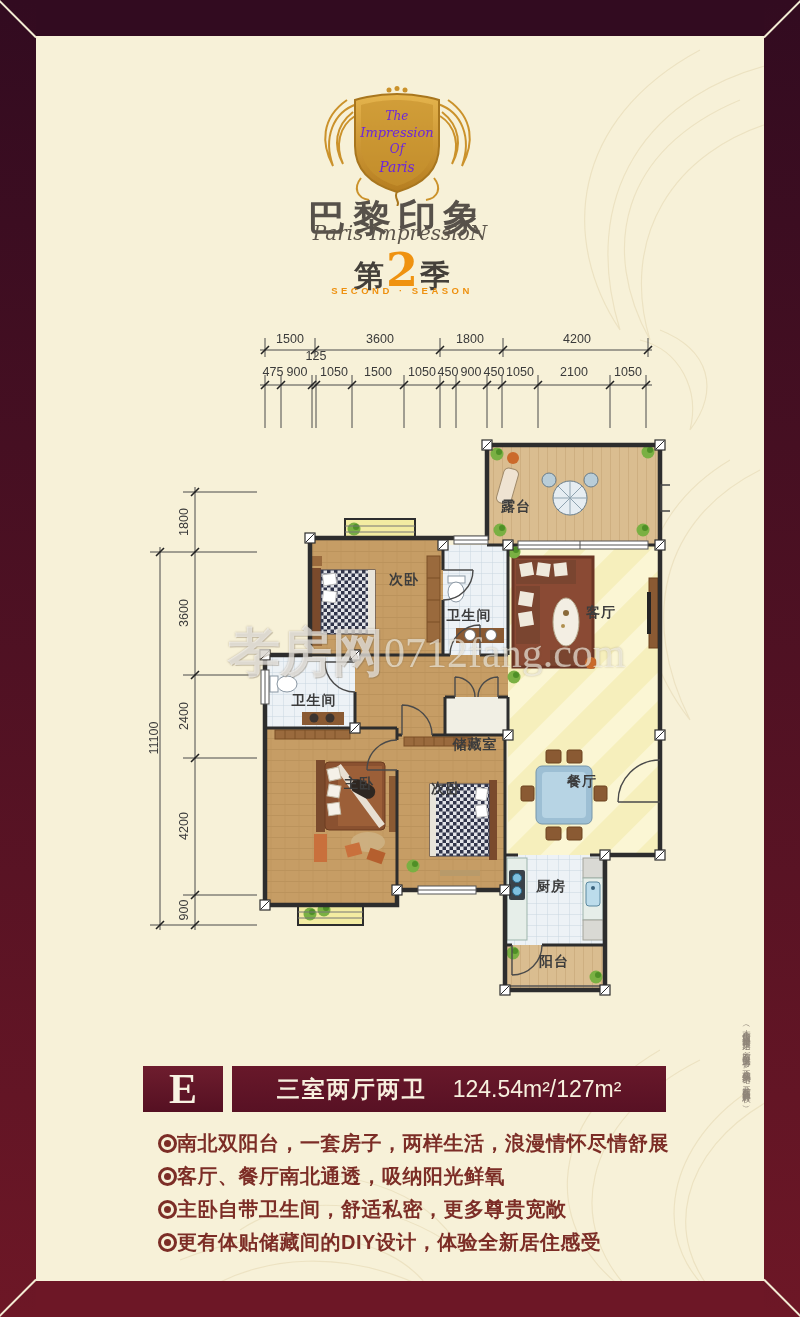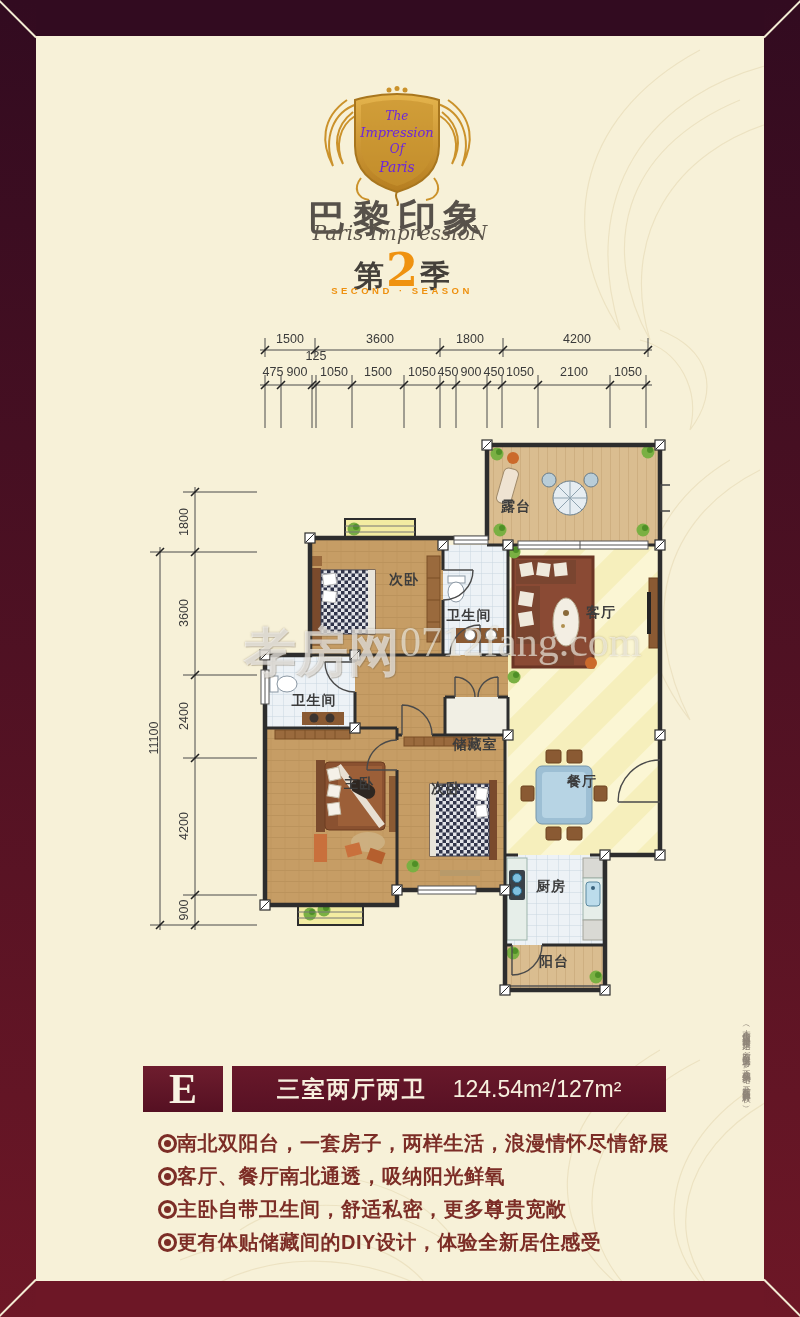--- a/index.html
+++ b/index.html
@@ -25,21 +25,21 @@
   .season .num{font-size:46px;color:#ef9210;font-weight:bold;margin:0 2px;}
   .season-en{position:absolute;left:402px;top:285px;transform:translateX(-50%);white-space:nowrap;
              font-size:9.5px;letter-spacing:3.5px;color:#ee9110;font-weight:bold;}
   
   .dim{position:absolute;transform:translate(-50%,-50%);font-size:12.5px;color:#3a3a3a;white-space:nowrap;}
   .dim.v{transform:translate(-50%,-50%) rotate(-90deg);}
   
   .room-label{position:absolute;transform:translate(-50%,-50%);font-size:14px;color:#3c3c3c;
               letter-spacing:1px;white-space:nowrap;font-weight:bold;z-index:3;}
   
-  .watermark{position:absolute;left:244px;top:618px;white-space:nowrap;z-index:4;display:flex;align-items:flex-start;}
+  .watermark{position:absolute;left:228px;top:618px;white-space:nowrap;z-index:4;display:flex;align-items:center;}
   .wm-cn{font-size:52px;font-weight:bold;color:rgba(255,255,255,0.62);
          text-shadow:0 0 2px rgba(110,95,70,0.45), 1px 1px 0 rgba(110,95,70,0.25);}
   .wm-en{font-family:"Liberation Serif",serif;font-size:42px;color:rgba(253,251,244,0.60);
          text-shadow:0 0 2px rgba(110,95,70,0.40);}
   
   .e-box{position:absolute;left:143px;top:1066px;width:80px;height:46px;
          background:linear-gradient(#6e1d2e,#551022);display:flex;align-items:center;justify-content:center;}
   .e-box span{font-family:"Liberation Serif",serif;font-weight:bold;font-size:42px;color:#f8f2e2;}
   .u-bar{position:absolute;left:232px;top:1066px;width:434px;height:46px;
          background:linear-gradient(#68182a,#581124);display:flex;align-items:center;justify-content:center;gap:26px;}

